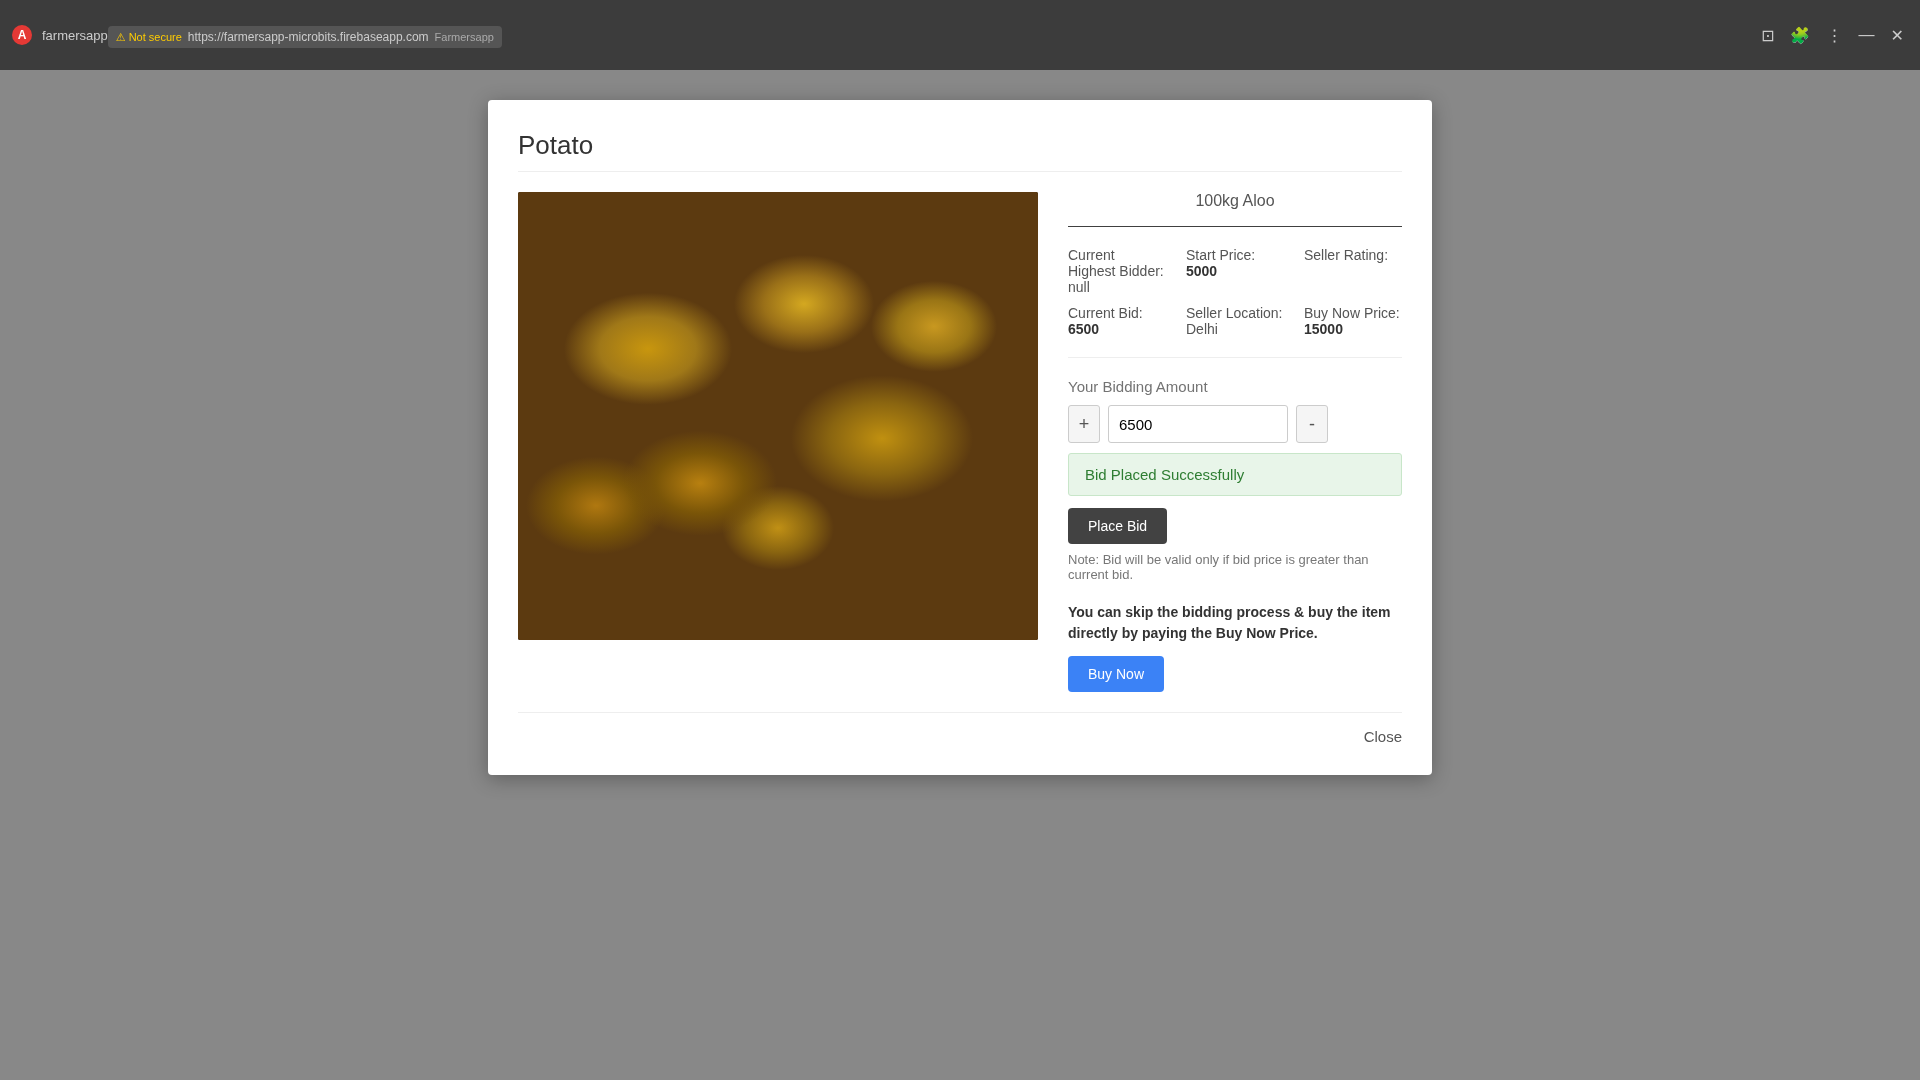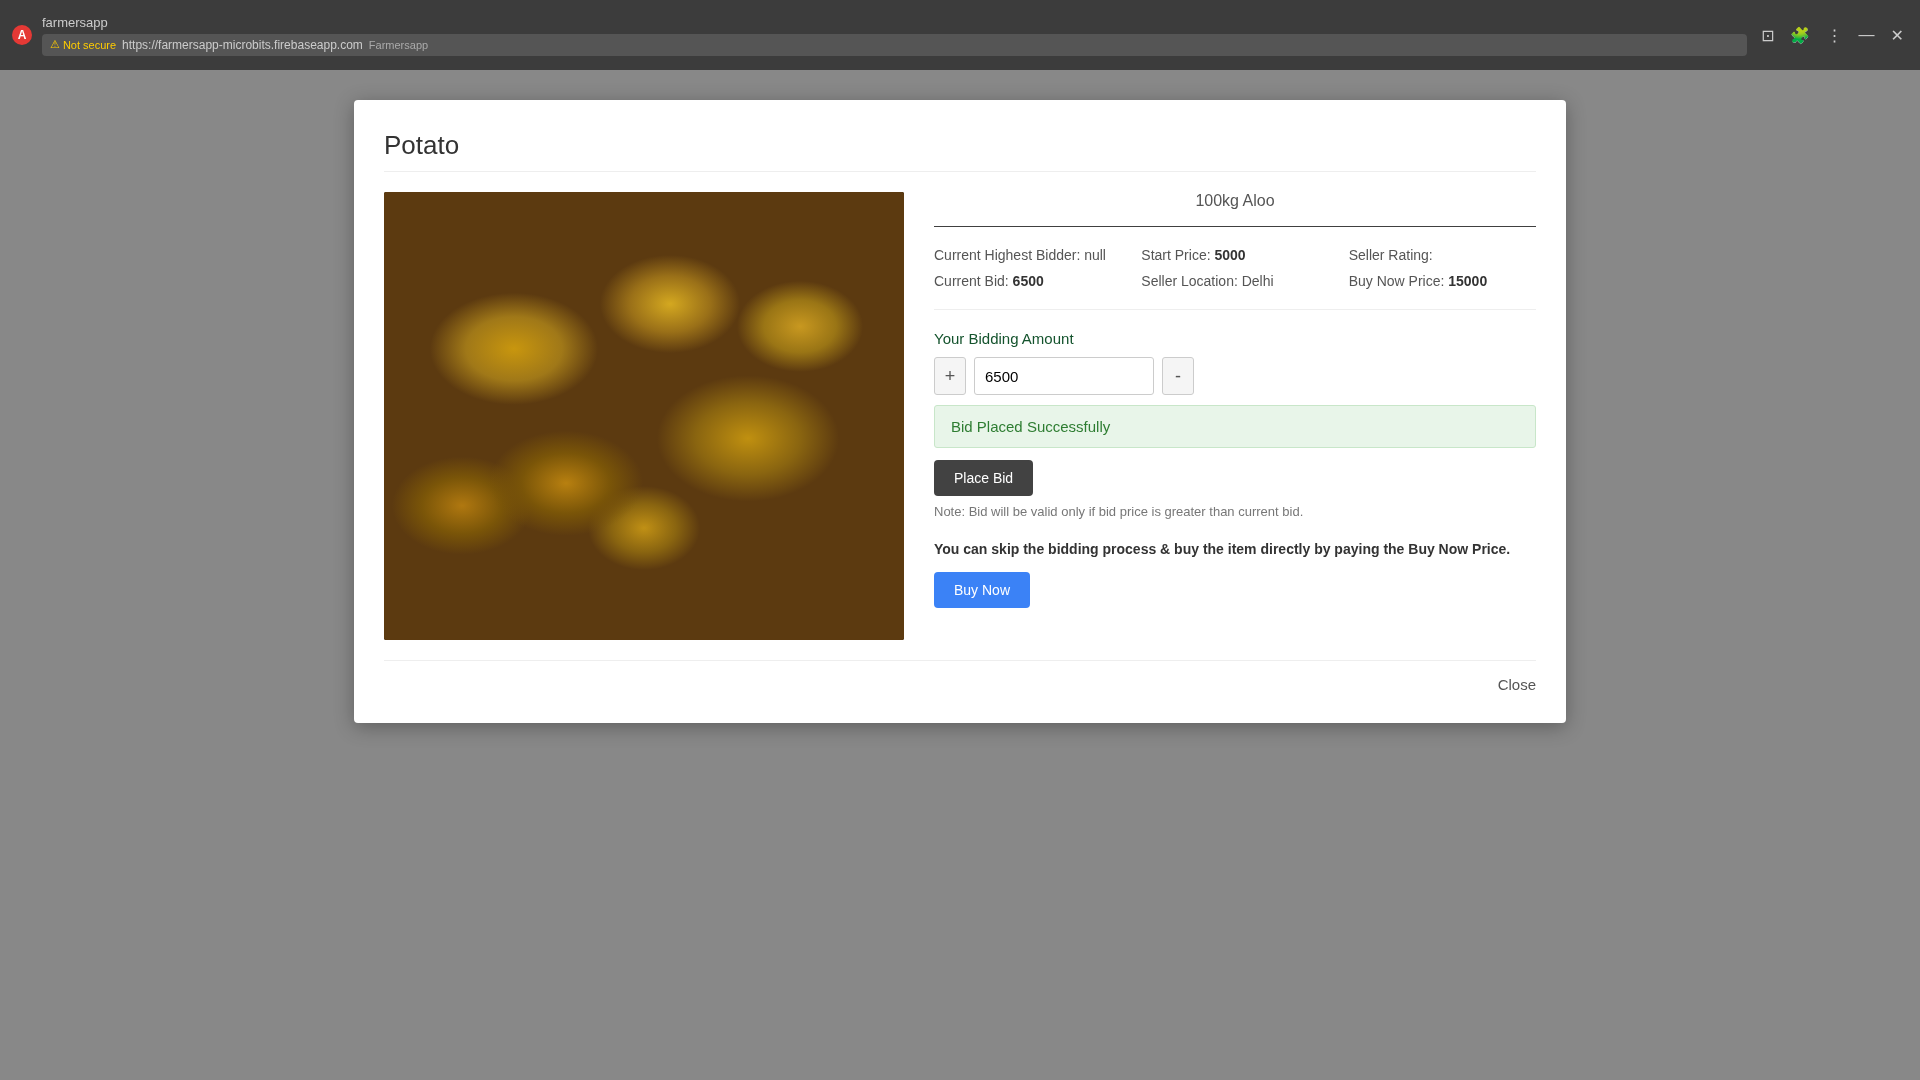--- a/index.html
+++ b/index.html
@@ -31,22 +31,23 @@
       align-items: center;
       justify-content: center;
       color: white;
       font-size: 12px;
       font-weight: bold;
       flex-shrink: 0;
     }
 
     .browser-title-area {
       display: flex;
-      flex-direction: column;
+      flex-direction: row;
       flex: 1;
+      align-items: center;
     }
 
     .browser-app-name {
       color: #ccc;
       font-size: 13px;
     }
 
     .browser-url-bar {
       background: #555;
       border-radius: 4px;
@@ -99,21 +100,21 @@
       display: flex;
       align-items: flex-start;
       justify-content: center;
       padding-top: 30px;
     }
 
     
     .modal-card {
       background: #fff;
       border-radius: 4px;
-      width: 1212px;
+      width: 944px;
       padding: 30px;
       box-shadow: 0 4px 20px rgba(0,0,0,0.3);
     }
 
     .modal-title {
       font-size: 26px;
       font-weight: 400;
       color: #333;
       margin-bottom: 20px;
       border-bottom: 1px solid #eee;
@@ -198,21 +199,21 @@
       font-weight: bold;
       color: #333;
     }
 
     .bidding-section {
       margin-top: 10px;
     }
 
     .bidding-label {
       font-size: 15px;
-      color: #14532d;
+      color: #737373;
       margin-bottom: 10px;
     }
 
     .bid-input-row {
       display: flex;
       align-items: center;
       gap: 8px;
       margin-bottom: 10px;
     }
 

